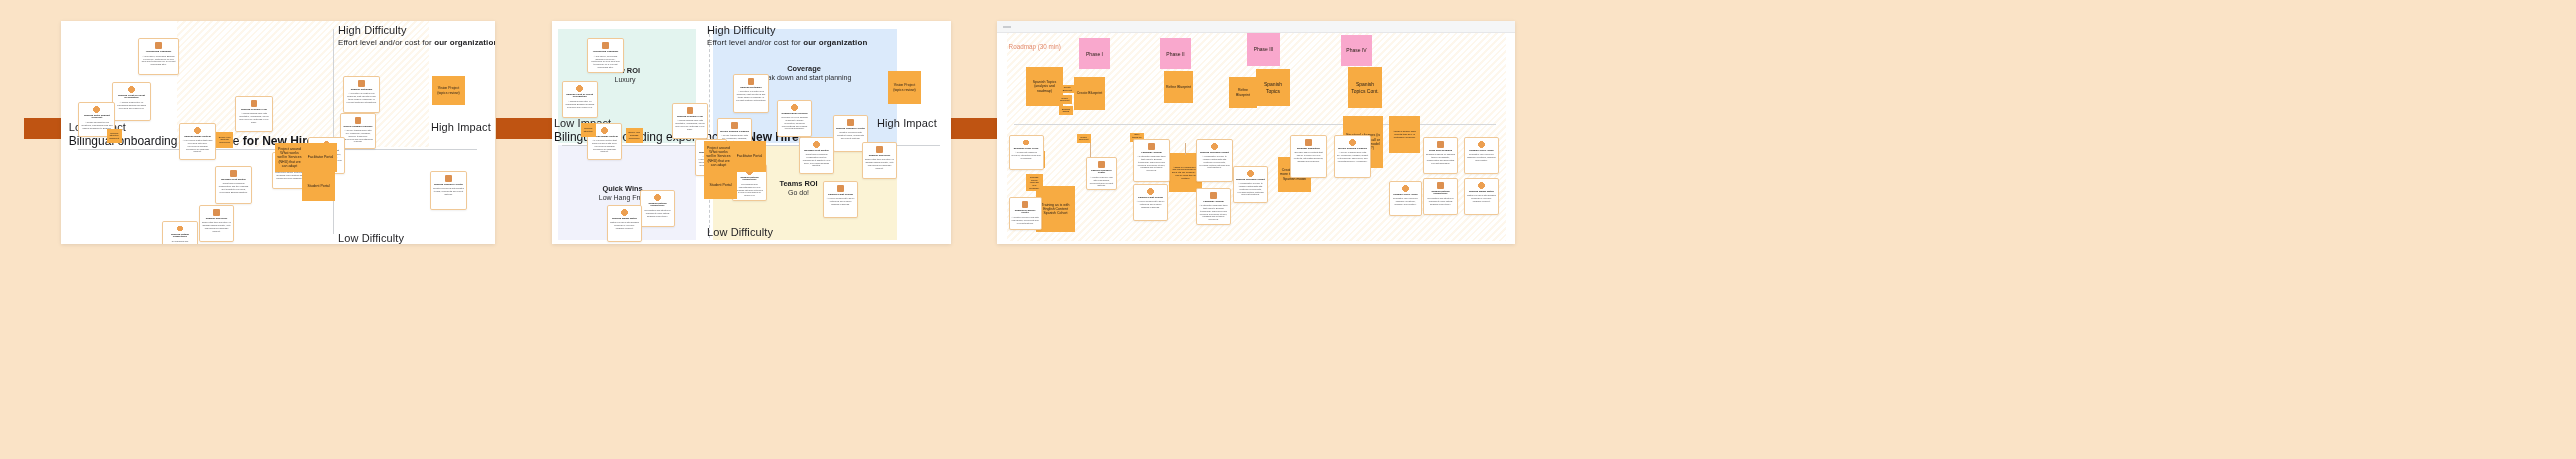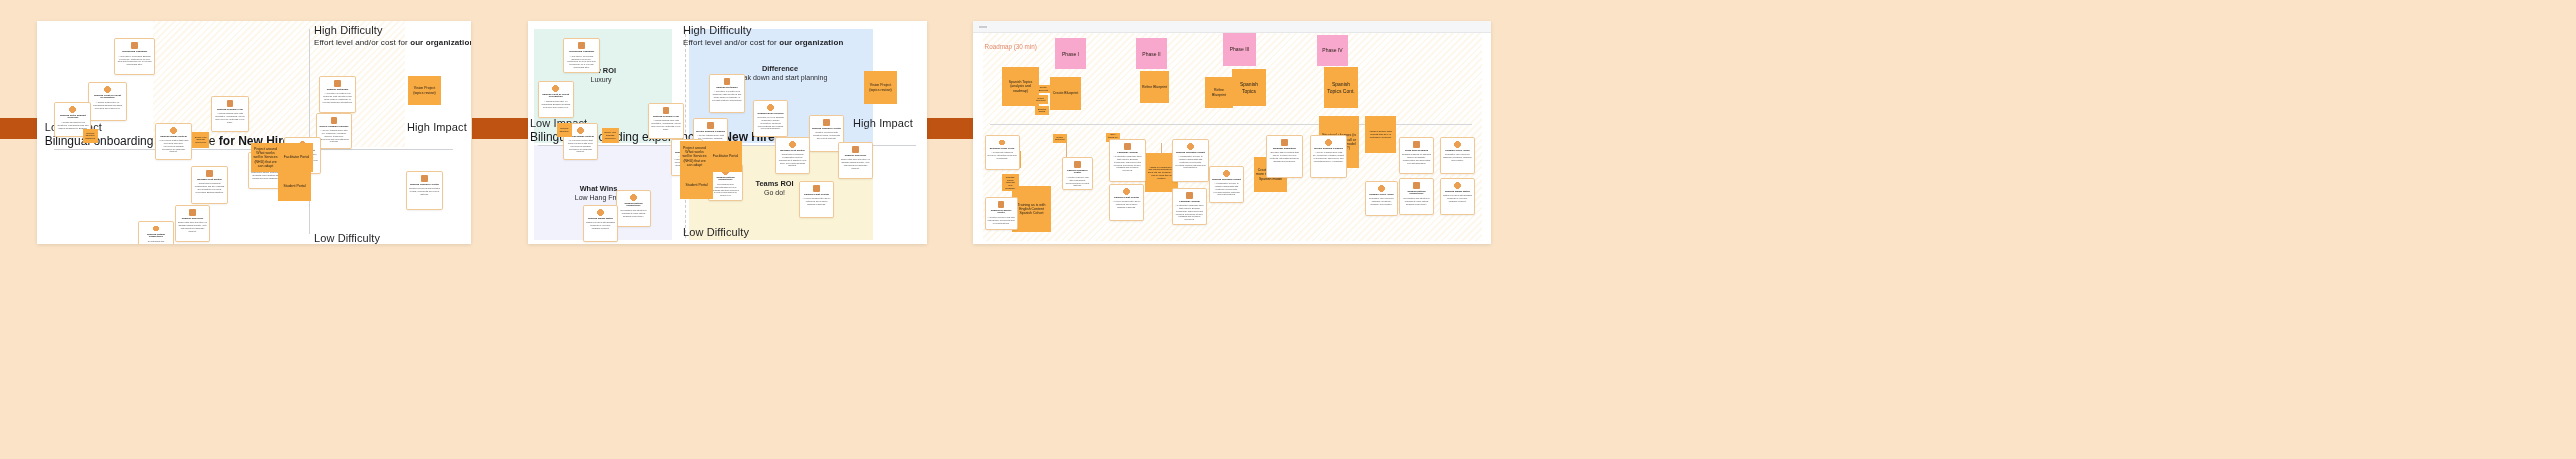--- a/index.html
+++ b/index.html
@@ -2,21 +2,21 @@
 <html><head>
 <meta charset="utf-8">
 <style>
   html,body{margin:0;padding:0;}
   body{
     width:2576px;height:459px;overflow:hidden;
     background:#fae3c6;
     font-family:"Liberation Sans", sans-serif;
     position:relative;
   }
-  .stage{position:absolute;inset:0;}
+  .stage{position:absolute;inset:0;margin-left:24px;}
 
   
   .rail{position:absolute;height:21px;background:#bf5412;}
 
   
   .board{
     position:absolute;background:#ffffff;
     box-shadow:0 1px 3.9px rgba(0,0,0,.10);
     overflow:hidden;
   }
@@ -211,25 +211,25 @@
 
     <div class="board-title" style="left:1.9px;top:109px;">
       <span>Bilingual onboarding experience </span><b>for New Hires</b>
     </div>
 
     <div class="quad-name" style="left:39px;top:45px;width:68px;">
       <div class="t1">Low ROI</div>
       <div class="t2">Luxury</div>
     </div>
     <div class="quad-name" style="left:189px;top:43px;width:126px;">
-      <div class="t1">Difference</div>
+      <div class="t1">Coverage</div>
       <div class="t2">Break down and start planning</div>
     </div>
     <div class="quad-name" style="left:27px;top:163px;width:87px;">
-      <div class="t1">What Wins</div>
+      <div class="t1">Quick Wins</div>
       <div class="t2">Low Hang Fruit</div>
     </div>
     <div class="quad-name" style="left:203px;top:158px;width:87px;">
       <div class="t1">Teams ROI</div>
       <div class="t2">Go do!</div>
     </div>
 
     <div class="card" style="left:35px;top:17.4px;width:37px;height:35px;">
       <div class="ic sq"></div>
       <div class="ct">Onboarding Language</div>

